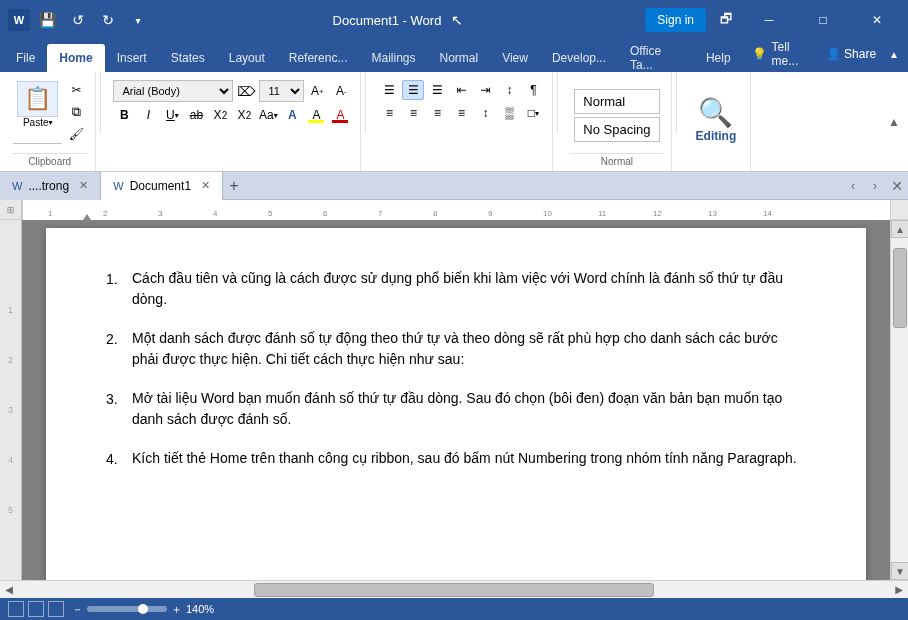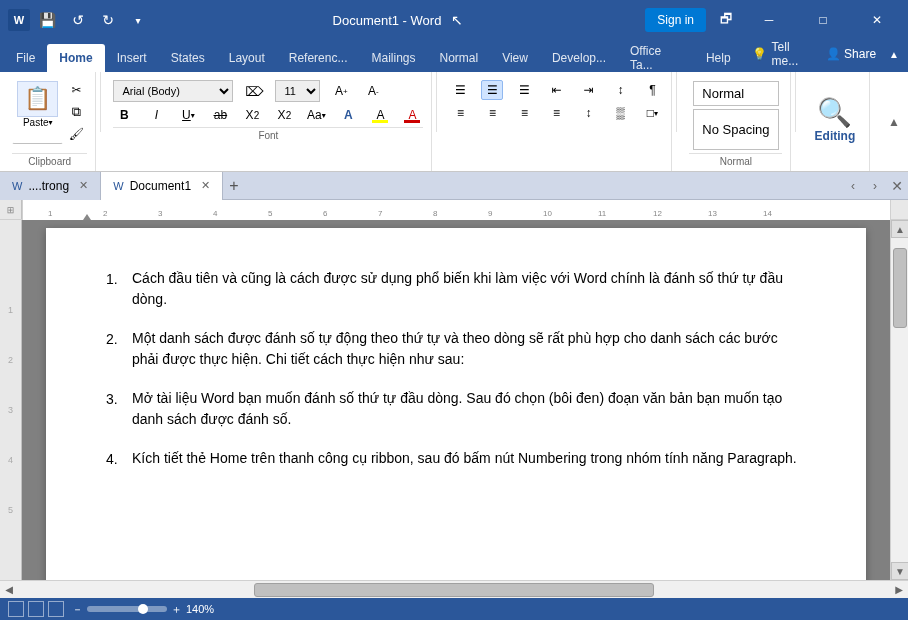--- a/index.html
+++ b/index.html
@@ -118,21 +118,21 @@
       align-items: center;
       padding: 0 8px;
       color: white;
       font-size: 11px;
     }
     .status-left { display: flex; align-items: center; gap: 12px; flex: 1; }
     .status-right { display: flex; align-items: center; gap: 8px; }
     .zoom-control { display: flex; align-items: center; gap: 4px; }
     .zoom-slider { width: 80px; height: 6px; background: rgba(255,255,255,0.4); border-radius: 3px; position: relative; cursor: pointer; }
     .zoom-thumb { width: 10px; height: 10px; background: white; border-radius: 50%; position: absolute; top: -2px; left: 70%; transform: translateX(-50%); }
-    .row { display: flex; align-items: center; gap: 10px; }
+    .row { display: flex; align-items: center; gap: 2px; }
 
     
     .big-btn { display: flex; flex-direction: column; align-items: center; cursor: pointer; padding: 4px; border: 1px solid transparent; border-radius: 2px; min-width: 45px; }
     .fmt-btn { width: 22px; height: 20px; display: flex; align-items: center; justify-content: center; font-size: 12px; cursor: pointer; border: 1px solid transparent; border-radius: 2px; }
 
     
     .strikethrough { text-decoration: line-through; }
 
     
     .sep { width: 1px; height: 60px; background: #e0e0e0; margin: 0 4px; }
@@ -285,21 +285,20 @@
           <div class="fmt-btn" style="position:relative;">
             <span>A</span>
             <div style="position:absolute; bottom:1px; left:2px; right:2px; height:3px; background:yellow;"></div>
           </div>
           <div class="fmt-btn" style="position:relative;">
             <span style="color:#c00;">A</span>
             <div style="position:absolute; bottom:1px; left:2px; right:2px; height:3px; background:#c00;"></div>
           </div>
         </div>
       </div>
-      <div class="ribbon-group-label">Font</div>
     </div>
 
     <div class="sep"></div>
 
     <div class="ribbon-group" style="flex-direction:column; min-width:130px;">
       <div style="display:flex; flex-direction:column; gap:3px; padding-top:4px;">
         <div class="row">
           <div class="fmt-btn">☰</div>
           <div class="fmt-btn" style="background:#d0e4ff; border:1px solid #90b8f0;">☰</div>
           <div class="fmt-btn">☰</div>
@@ -320,21 +319,21 @@
       </div>
     </div>
 
     <div class="sep"></div>
 
     <div class="ribbon-group" style="flex-direction:column; min-width:110px;">
       <div style="display:flex; flex-direction:column; padding-top:4px; flex:1; justify-content:center;">
         <div style="font-size:13px; padding:4px 8px; border:1px solid #c0c0c0; margin-bottom:3px; cursor:pointer; background:white;">
           <span>Normal</span>
         </div>
-        <div style="font-size:13px; padding:12px 8px; border:1px solid #c0c0c0; cursor:pointer; background:white;">
+        <div style="font-size:13px; padding:4px 8px; border:1px solid #c0c0c0; cursor:pointer; background:white;">
           <span>No Spacing</span>
         </div>
       </div>
       <div class="ribbon-group-label">Normal</div>
     </div>
 
     <div class="sep"></div>
 
     <div class="ribbon-group" style="flex-direction:column; min-width:70px; align-items:center; justify-content:center;">
       <div style="display:flex; flex-direction:column; align-items:center; flex:1; justify-content:center;">

